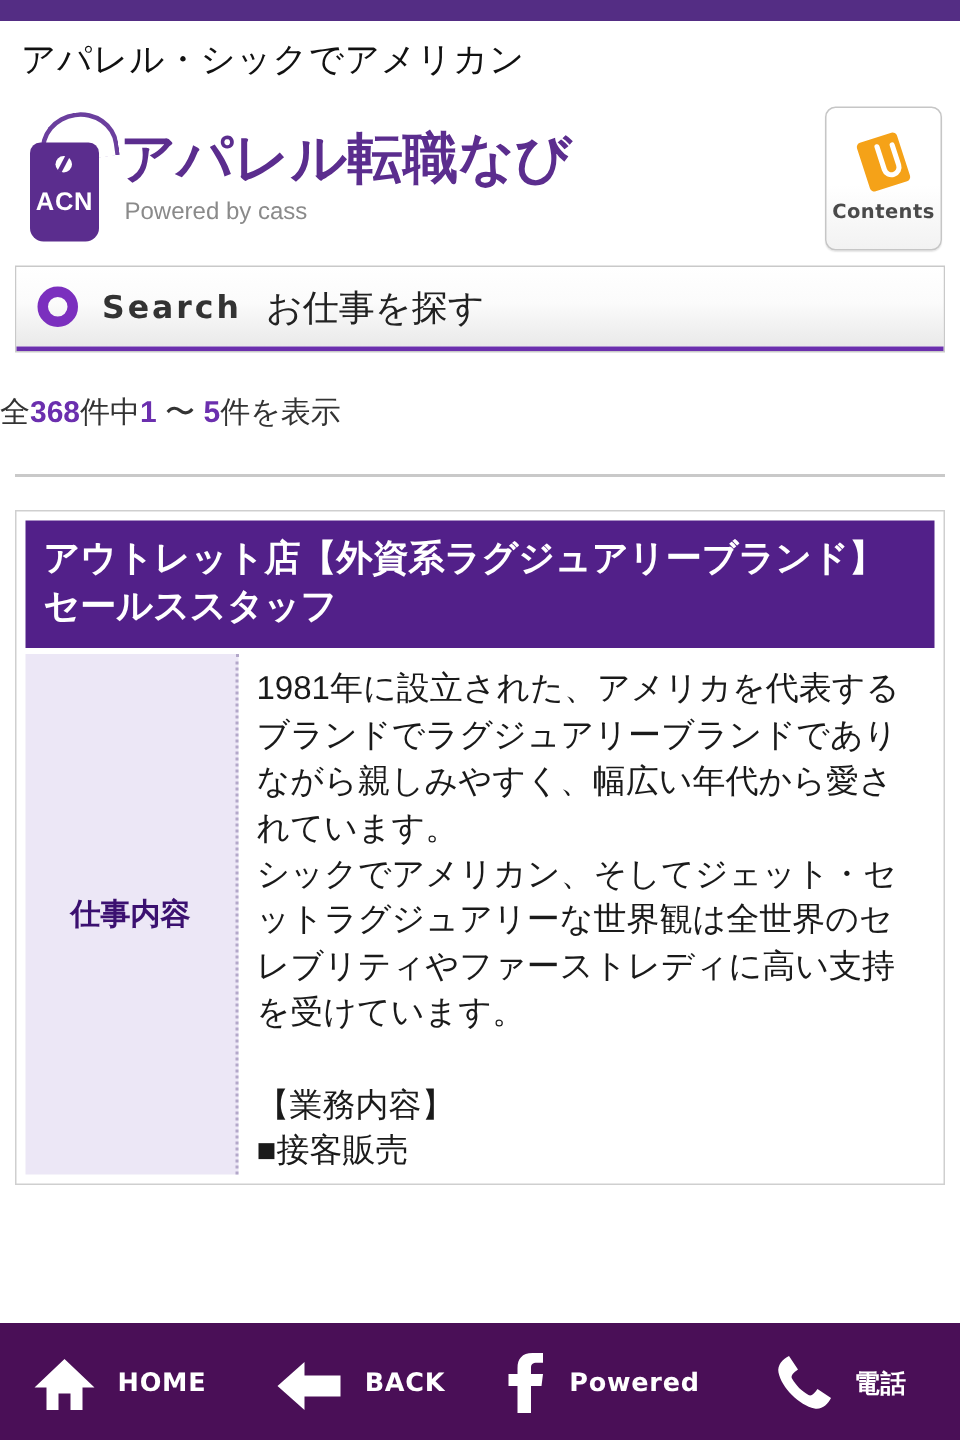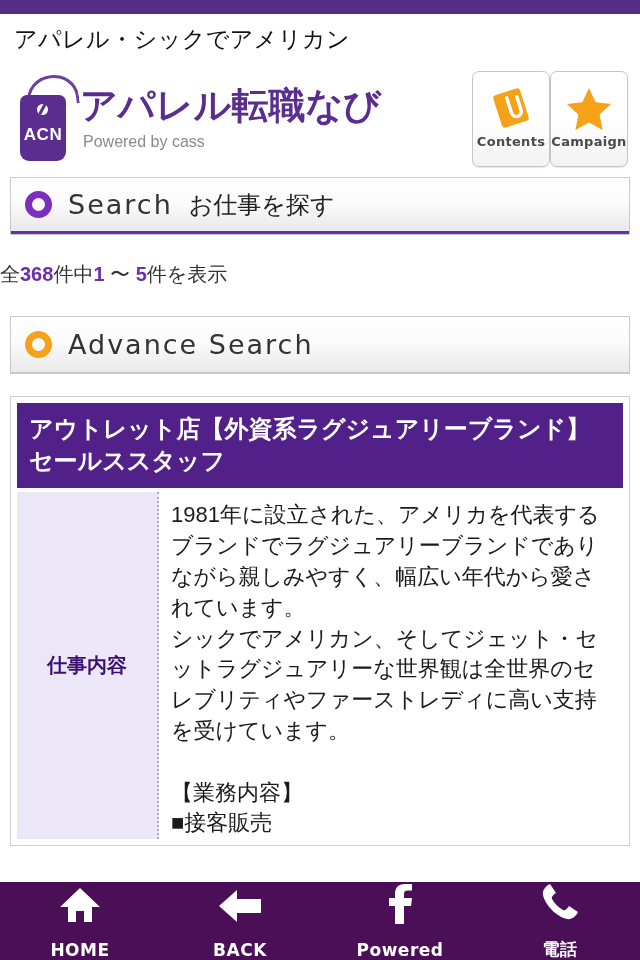--- a/index.html
+++ b/index.html
@@ -169,22 +169,22 @@
     width: 27px;
     height: 27px;
     border-radius: 50%;
     border: 7px solid #7b2fbe;
     flex: 0 0 auto;
     margin-right: 16px;
   }
   .ring.orange { border-color: #f5a218; }
 
   .sec-en {
-    font-size: 27px;
-    font-weight: normal;
+    font-size: 21px;
+    font-weight: bold;
     color: #333333;
     letter-spacing: 2px;
     font-family: "DejaVu Sans", sans-serif;
   }
   .sec-ja {
     font-size: 24px;
     color: #222222;
     margin-left: 16px;
   }
 
@@ -260,21 +260,21 @@
     width: 640px;
     height: 78px;
     background: #4a0f57;
     display: flex;
     align-items: center;
   }
   .nav-item {
     flex: 1 1 0;
     height: 100%;
     display: flex;
-    flex-direction: column;
+    flex-direction: row;
     align-items: center;
     justify-content: center;
     color: #ffffff;
     gap: 14px;
   }
   .nav-icon {
     height: 42px;
     display: flex;
     align-items: flex-end;
     justify-content: center;
@@ -316,51 +316,39 @@
         <svg width="46" height="46" viewBox="0 0 46 46">
           <g transform="rotate(-18 23 23)">
             <rect x="9" y="6" width="28" height="34" rx="3" fill="#f5a218"></rect>
             <path d="M22 12 v16 a5 5 0 0 0 10 0 v-14" fill="none" stroke="#ffffff" stroke-width="3.4" stroke-linecap="round"></path>
           </g>
         </svg>
       </div>
       <div class="hdr-btn-label">Contents</div>
     </div>
 
-    <div class="hdr-btn">
-      <div class="hdr-btn-icon">
-        <svg width="48" height="46" viewBox="0 0 48 46">
-          <path d="M24 3 L30.6 17.2 L46 19.1 L34.6 29.6 L37.6 45 L24 37.4 L10.4 45 L13.4 29.6 L2 19.1 L17.4 17.2 Z" fill="#f5a218"></path>
-        </svg>
-      </div>
-      <div class="hdr-btn-label">Campaign</div>
-    </div>
 
   </div>
 </div>
 
 <div class="panel">
   <div class="sec-head">
     <div class="ring"></div>
     <div class="sec-en">Search</div>
     <div class="sec-ja">お仕事を探す</div>
   </div>
 </div>
 
 <div class="count-line">
   <span>全</span><span class="count-num">368</span><span>件中</span><span class="count-num">1</span>
   <span>〜</span>
   <span class="count-num">5</span><span>件を表示</span>
 </div>
 
 <div class="panel">
-  <div class="sec-head gray-underline">
-    <div class="ring orange"></div>
-    <div class="sec-en">Advance Search</div>
-  </div>
 </div>
 
 <div class="job-card">
   <div class="job-title">アウトレット店【外資系ラグジュアリーブランド】セールススタッフ</div>
   <div class="job-table">
     <div class="job-label-col">
       <span class="job-label">仕事内容</span>
     </div>
     <div class="job-content">1981年に設立された、アメリカを代表するブランドでラグジュアリーブランドでありながら親しみやすく、幅広い年代から愛されています。
 シックでアメリカン、そしてジェット・セットラグジュアリーな世界観は全世界のセレブリティやファーストレディに高い支持を受けています。

